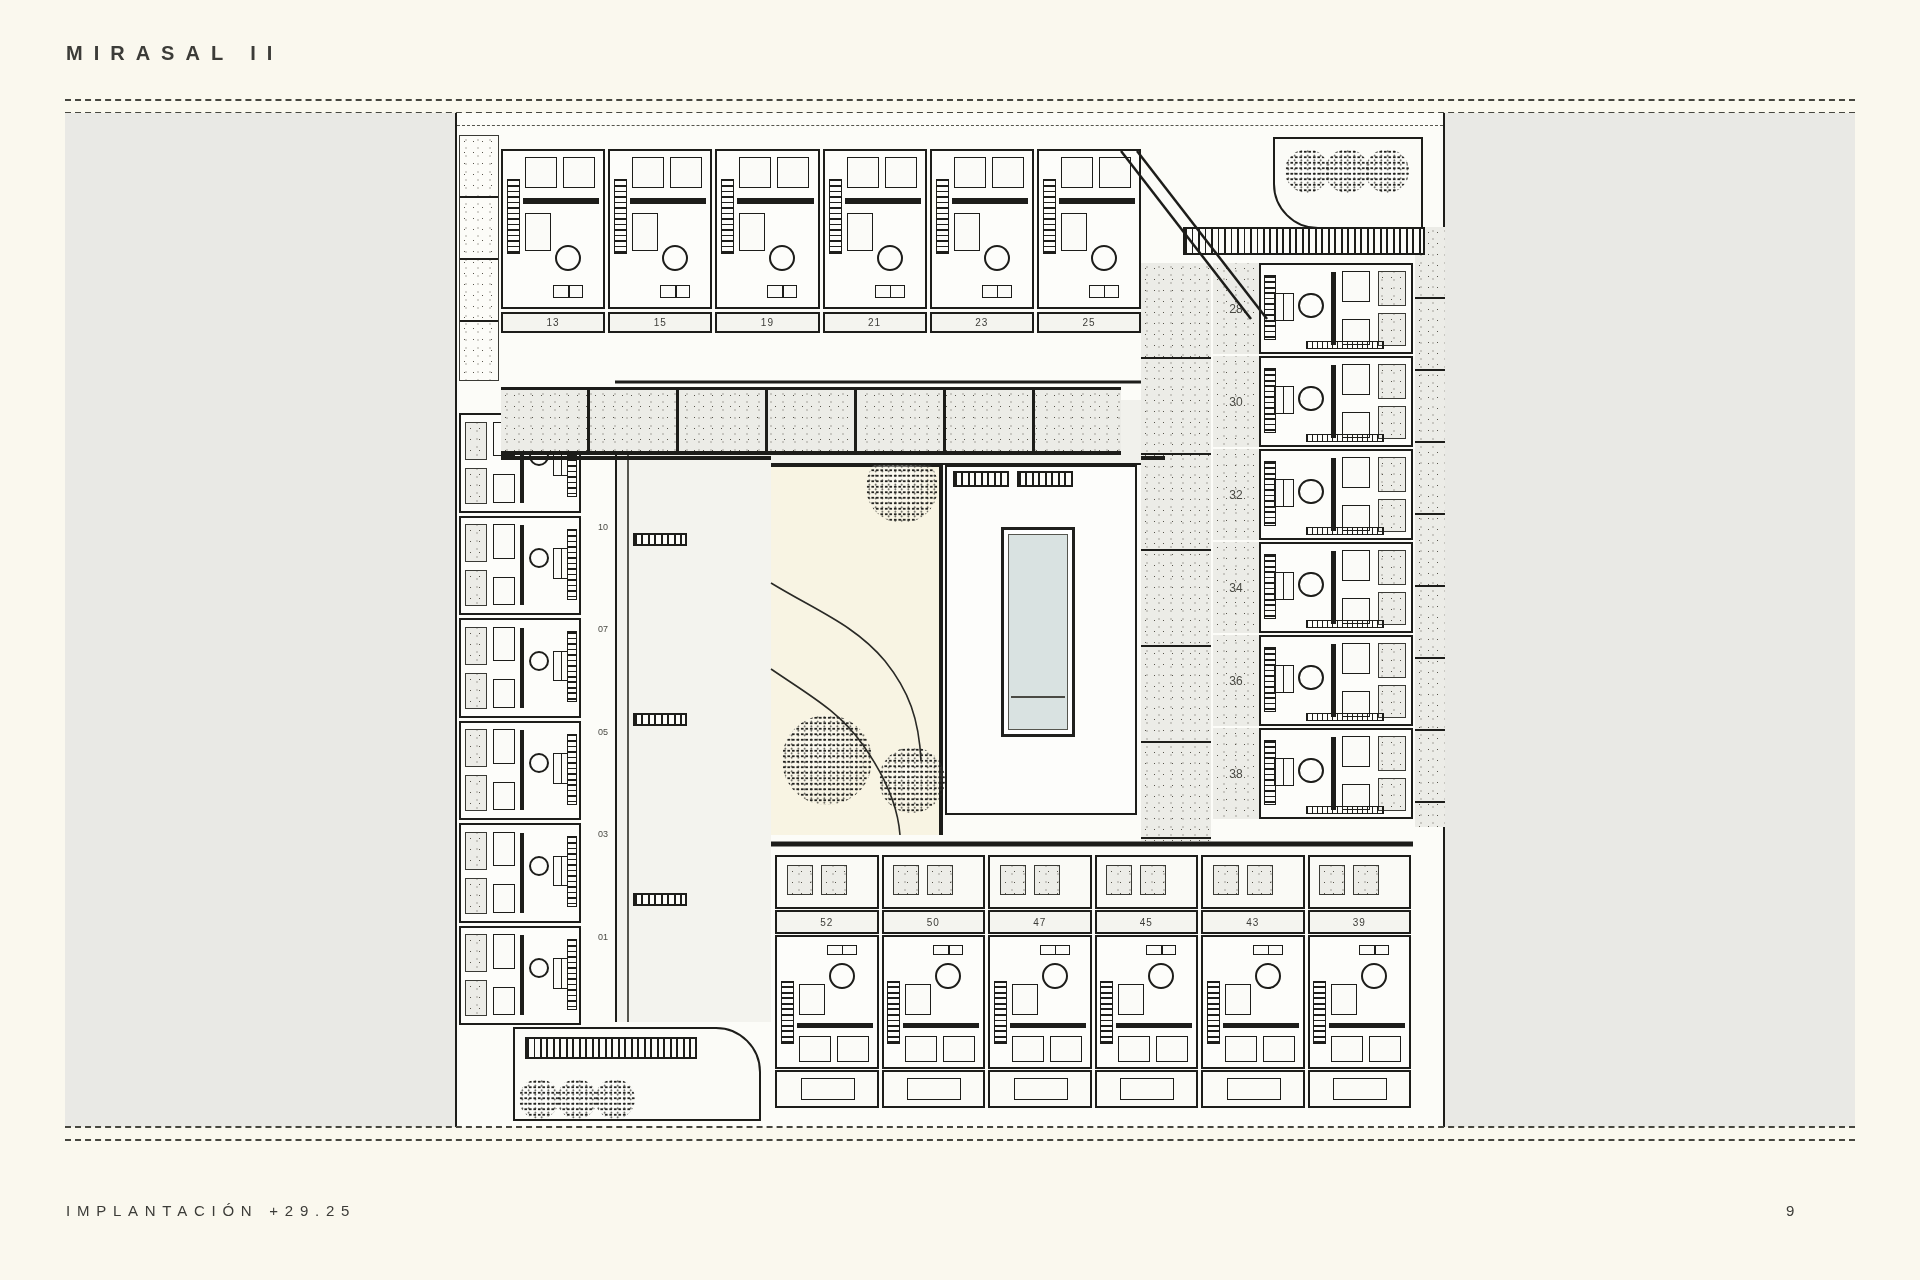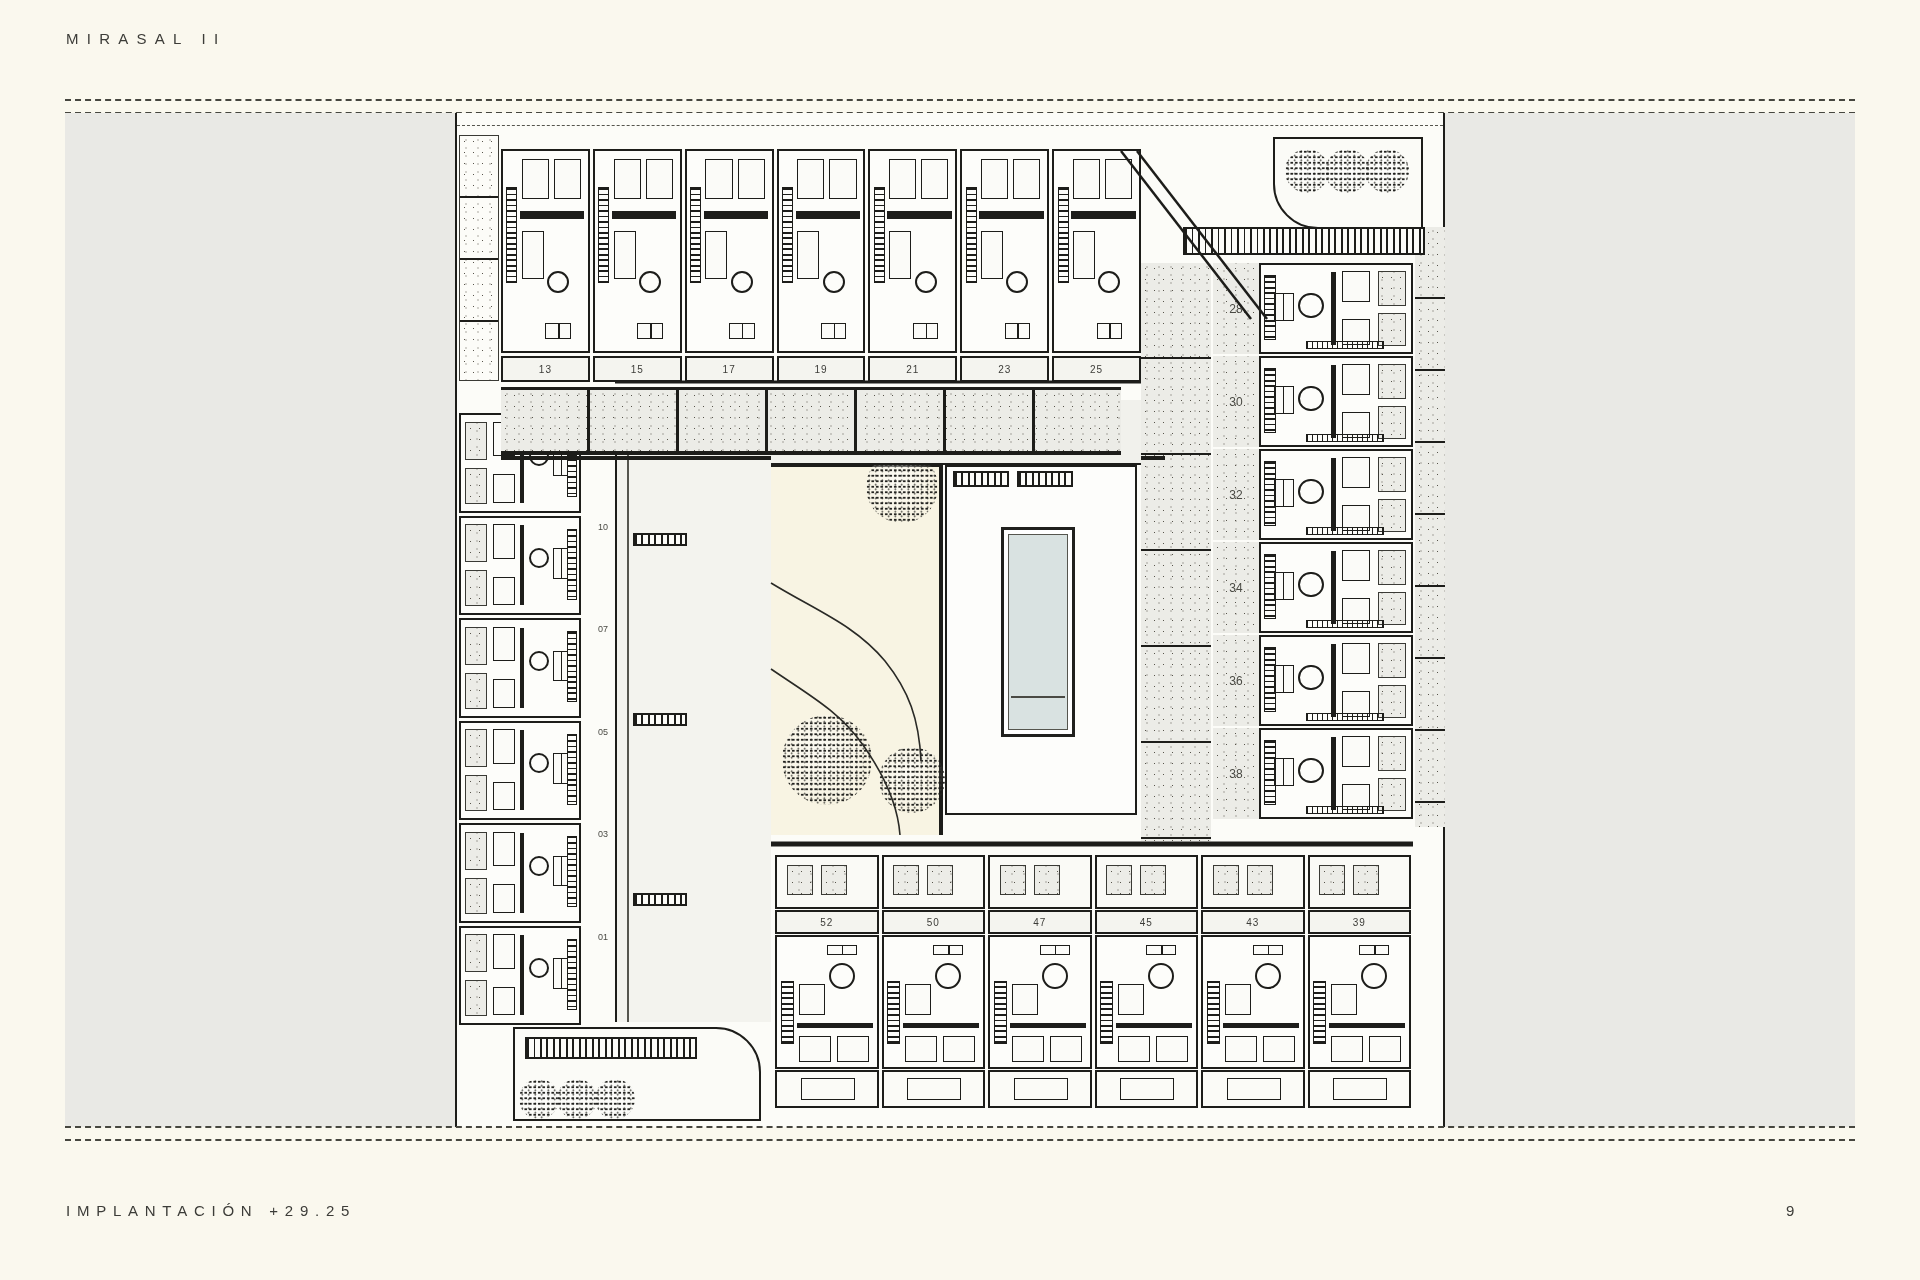--- a/index.html
+++ b/index.html
@@ -5,21 +5,21 @@
   :root{
     --background:#FAF8EE; --band:#E9E9E5; --paper:#FCFCF8; --ink:#1d1d1a;
     --pool:#D9E2E1; --garden:#F8F4E3; --stipbg:#ECECE7; --txt:#3c3c38;
   }
   *{box-sizing:border-box;margin:0;padding:0}
   html,body{width:1920px;height:1280px}
   body{background:var(--background);font-family:"Liberation Sans",sans-serif;color:var(--txt);overflow:hidden}
   .page{position:relative;width:1920px;height:1280px;background:var(--background)}
   .abs{position:absolute}
 
-  .title{left:66px;top:30px;font-size:15px;letter-spacing:.55em;color:var(--txt);font-weight:400;white-space:nowrap}
+  .title{left:66px;top:42px;font-size:20px;letter-spacing:.55em;color:var(--txt);font-weight:700;white-space:nowrap}
   .footer{left:66px;top:1202px;font-size:15px;letter-spacing:.45em;color:var(--txt);font-weight:500;white-space:nowrap}
   .pageno{left:1786px;top:1202px;font-size:15px;color:var(--txt)}
 
   .dashrule{left:65px;width:1790px;border-top:2px dashed #46463f;height:0}
   .band{left:65px;top:113px;width:1790px;height:1014px;background:var(--band)}
 
   .plan{left:455px;top:113px;width:990px;height:1014px;background:var(--paper);
         border-left:2px solid var(--ink);border-right:2px solid var(--ink)}
   .plan .abs{position:absolute}
 
@@ -79,21 +79,21 @@
   .h .cir{left:58%;top:32%;width:17%;aspect-ratio:1/1}
   .h .duo{left:78%;top:32%;width:13%;height:32%}
   .h .stairs{right:2%;top:12%;width:8%;height:74%;
     background-image:repeating-linear-gradient(180deg,var(--ink) 0 1.5px,transparent 1.5px 5.5px)}
   .combB{left:18%;bottom:3%;width:52%;height:10%;border:1.5px solid var(--ink);
     background-image:repeating-linear-gradient(90deg,var(--ink) 0 1.5px,transparent 1.5px 5px)}
   .flipx{transform:scaleX(-1)}
   .flipy{transform:scaleY(-1)}
 
   
-  .toprow{left:44px;top:36px;width:640px;height:234px;display:flex;gap:3px}
+  .toprow{left:44px;top:36px;width:640px;height:184px;display:flex;gap:3px}
   .tcol{flex:1;display:flex;flex-direction:column}
   .tcol .uplan{height:204px}
   .tnum{height:26px;margin-top:3px;border:2px solid var(--ink);background:#F4F4EF;
     display:flex;align-items:center;justify-content:center;font-size:10px;color:var(--txt);letter-spacing:1px}
 
   .leftcol{left:2px;top:300px;width:154px;height:612px;display:flex;flex-direction:column;gap:3px}
   .lrow{flex:1;display:flex;gap:12px}
   .lrow .uplan{flex:1}
   .lnum{width:20px;display:flex;justify-content:center;align-items:flex-start;padding-top:6px;font-size:9px;color:#4a4a44}
 
@@ -179,32 +179,20 @@
             <div class="ra"></div>
             <div class="rb"></div>
             <div class="bar"></div>
             <div class="rc"></div>
             <div class="cir"></div>
             <div class="duo"></div>
           </div>
           <div class="tnum">15</div>
         </div>
 
-        <div class="tcol">
-          <div class="uplan v">
-            <div class="stairs"></div>
-            <div class="ra"></div>
-            <div class="rb"></div>
-            <div class="bar"></div>
-            <div class="rc"></div>
-            <div class="cir"></div>
-            <div class="duo"></div>
-          </div>
-          <div class="tnum">17</div>
-        </div>
 
         <div class="tcol">
           <div class="uplan v">
             <div class="stairs"></div>
             <div class="ra"></div>
             <div class="rb"></div>
             <div class="bar"></div>
             <div class="rc"></div>
             <div class="cir"></div>
             <div class="duo"></div>

